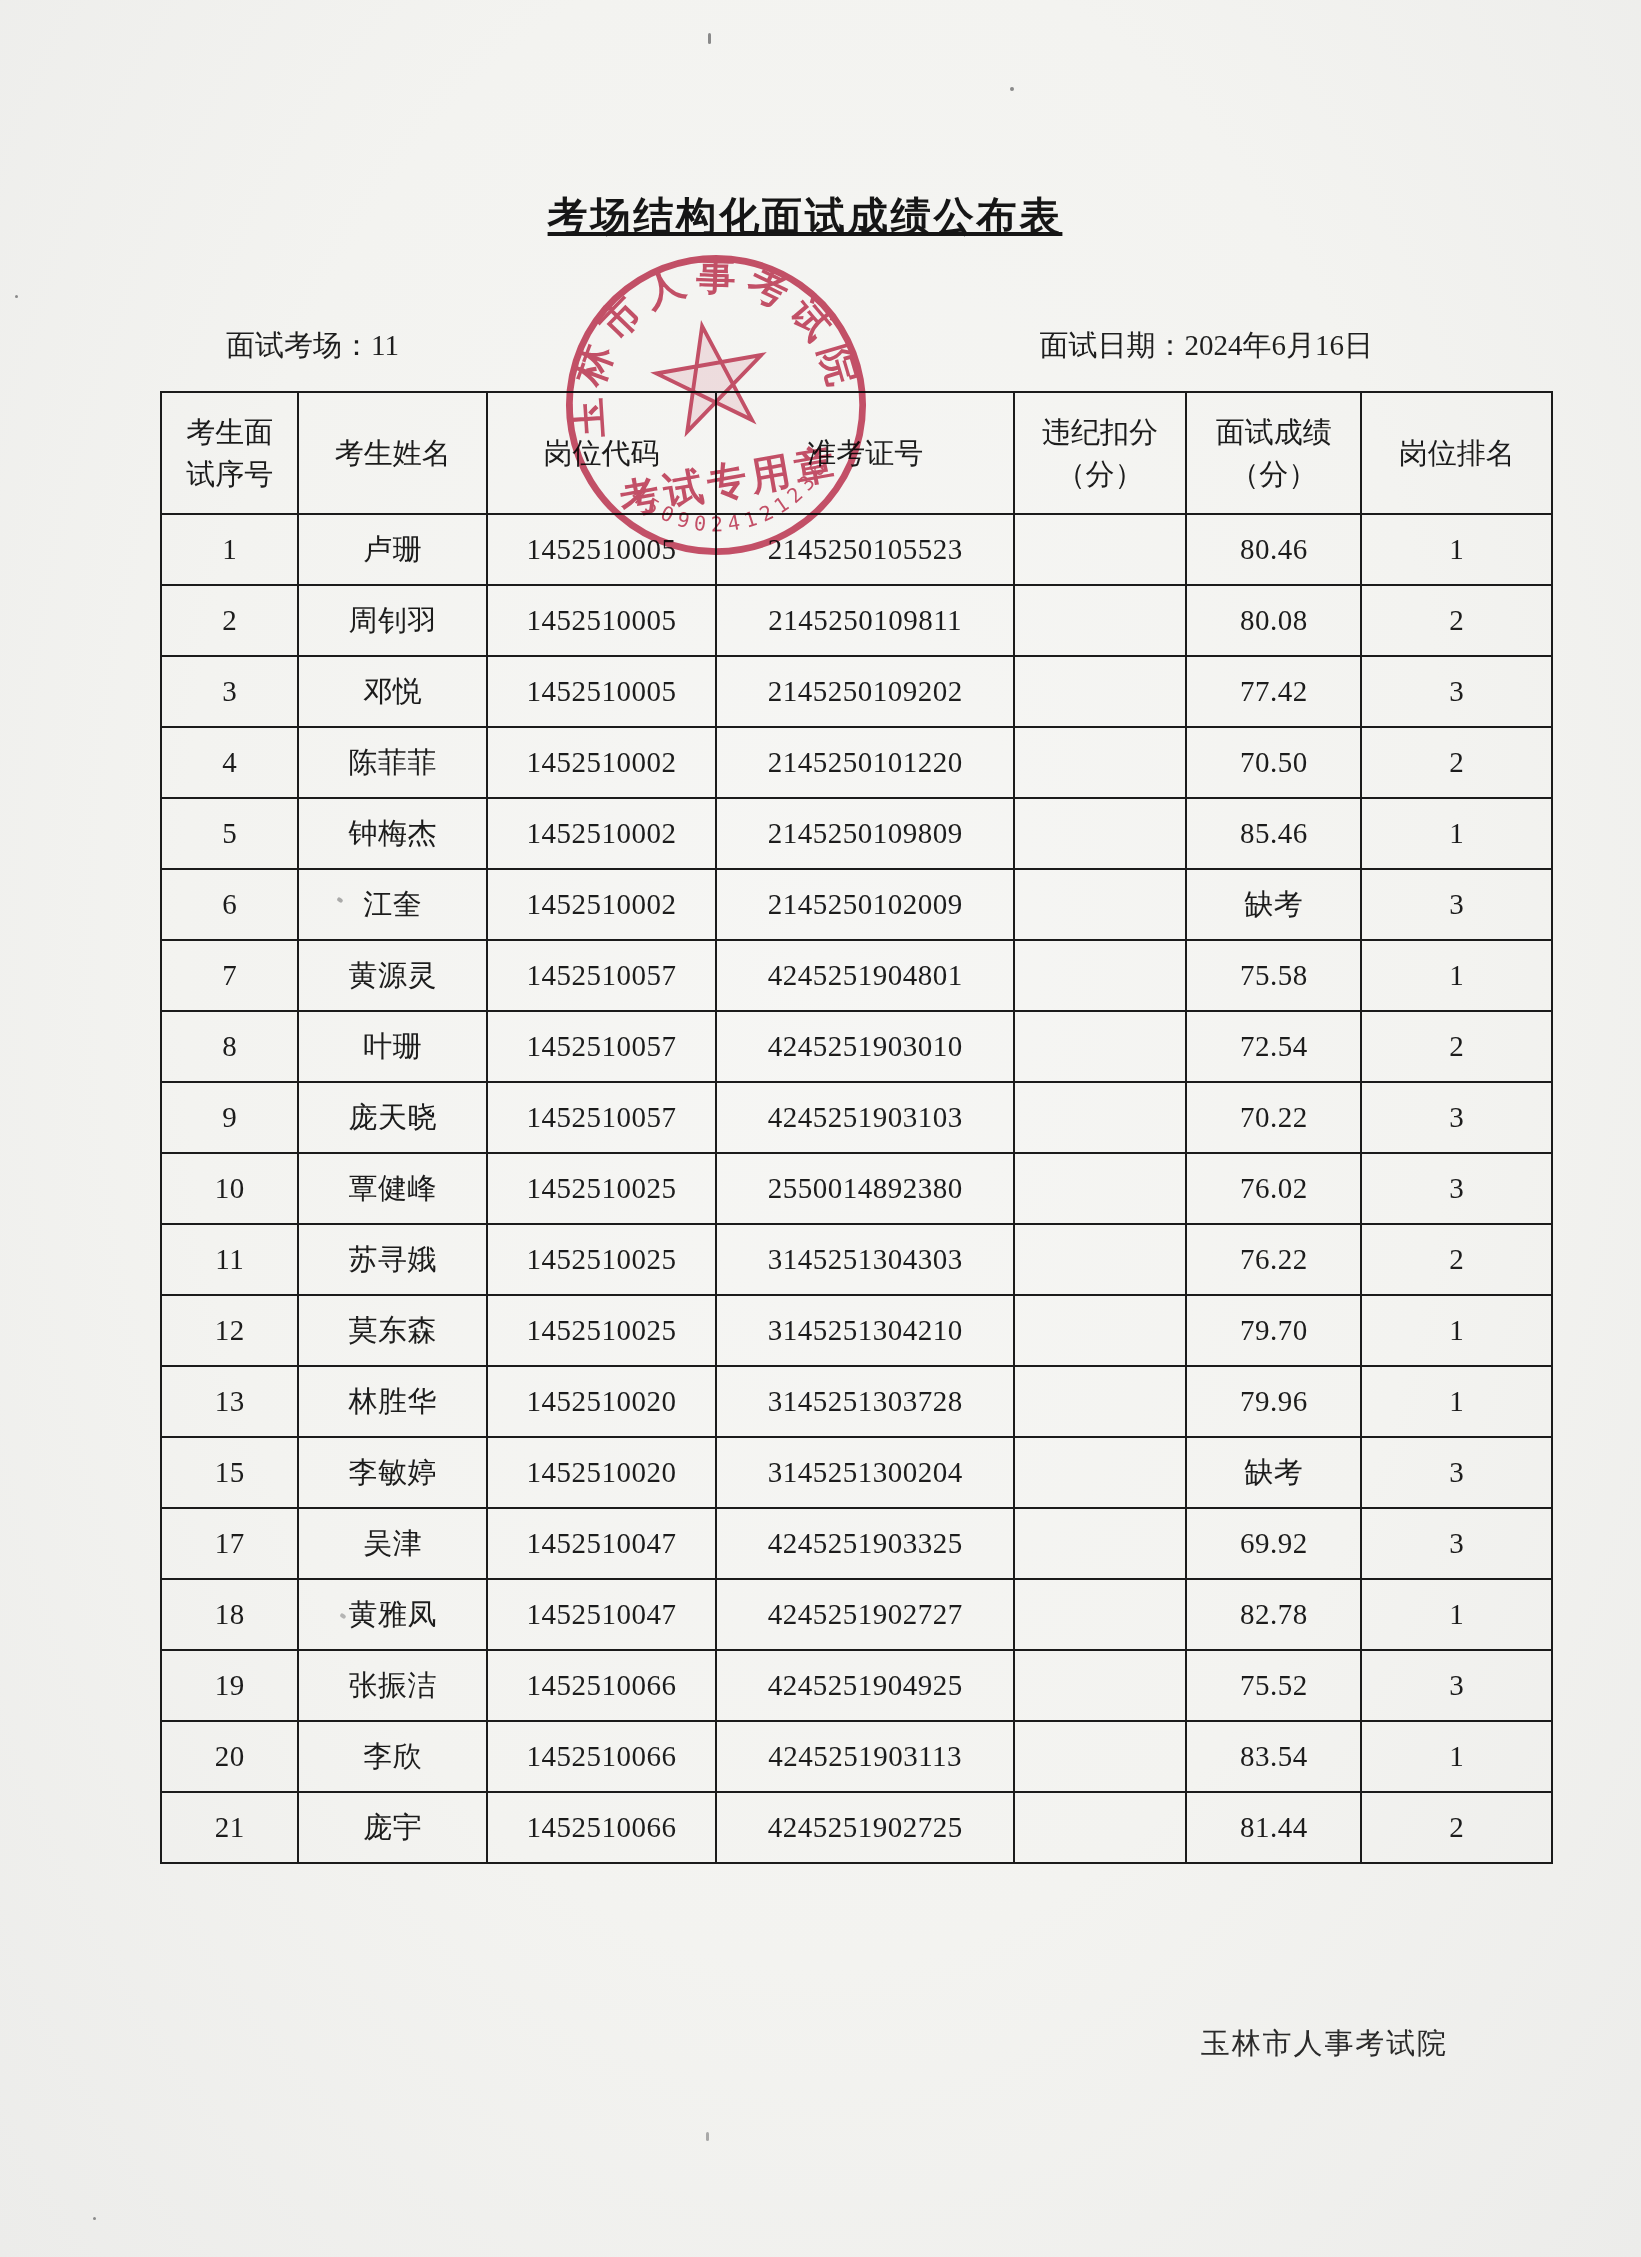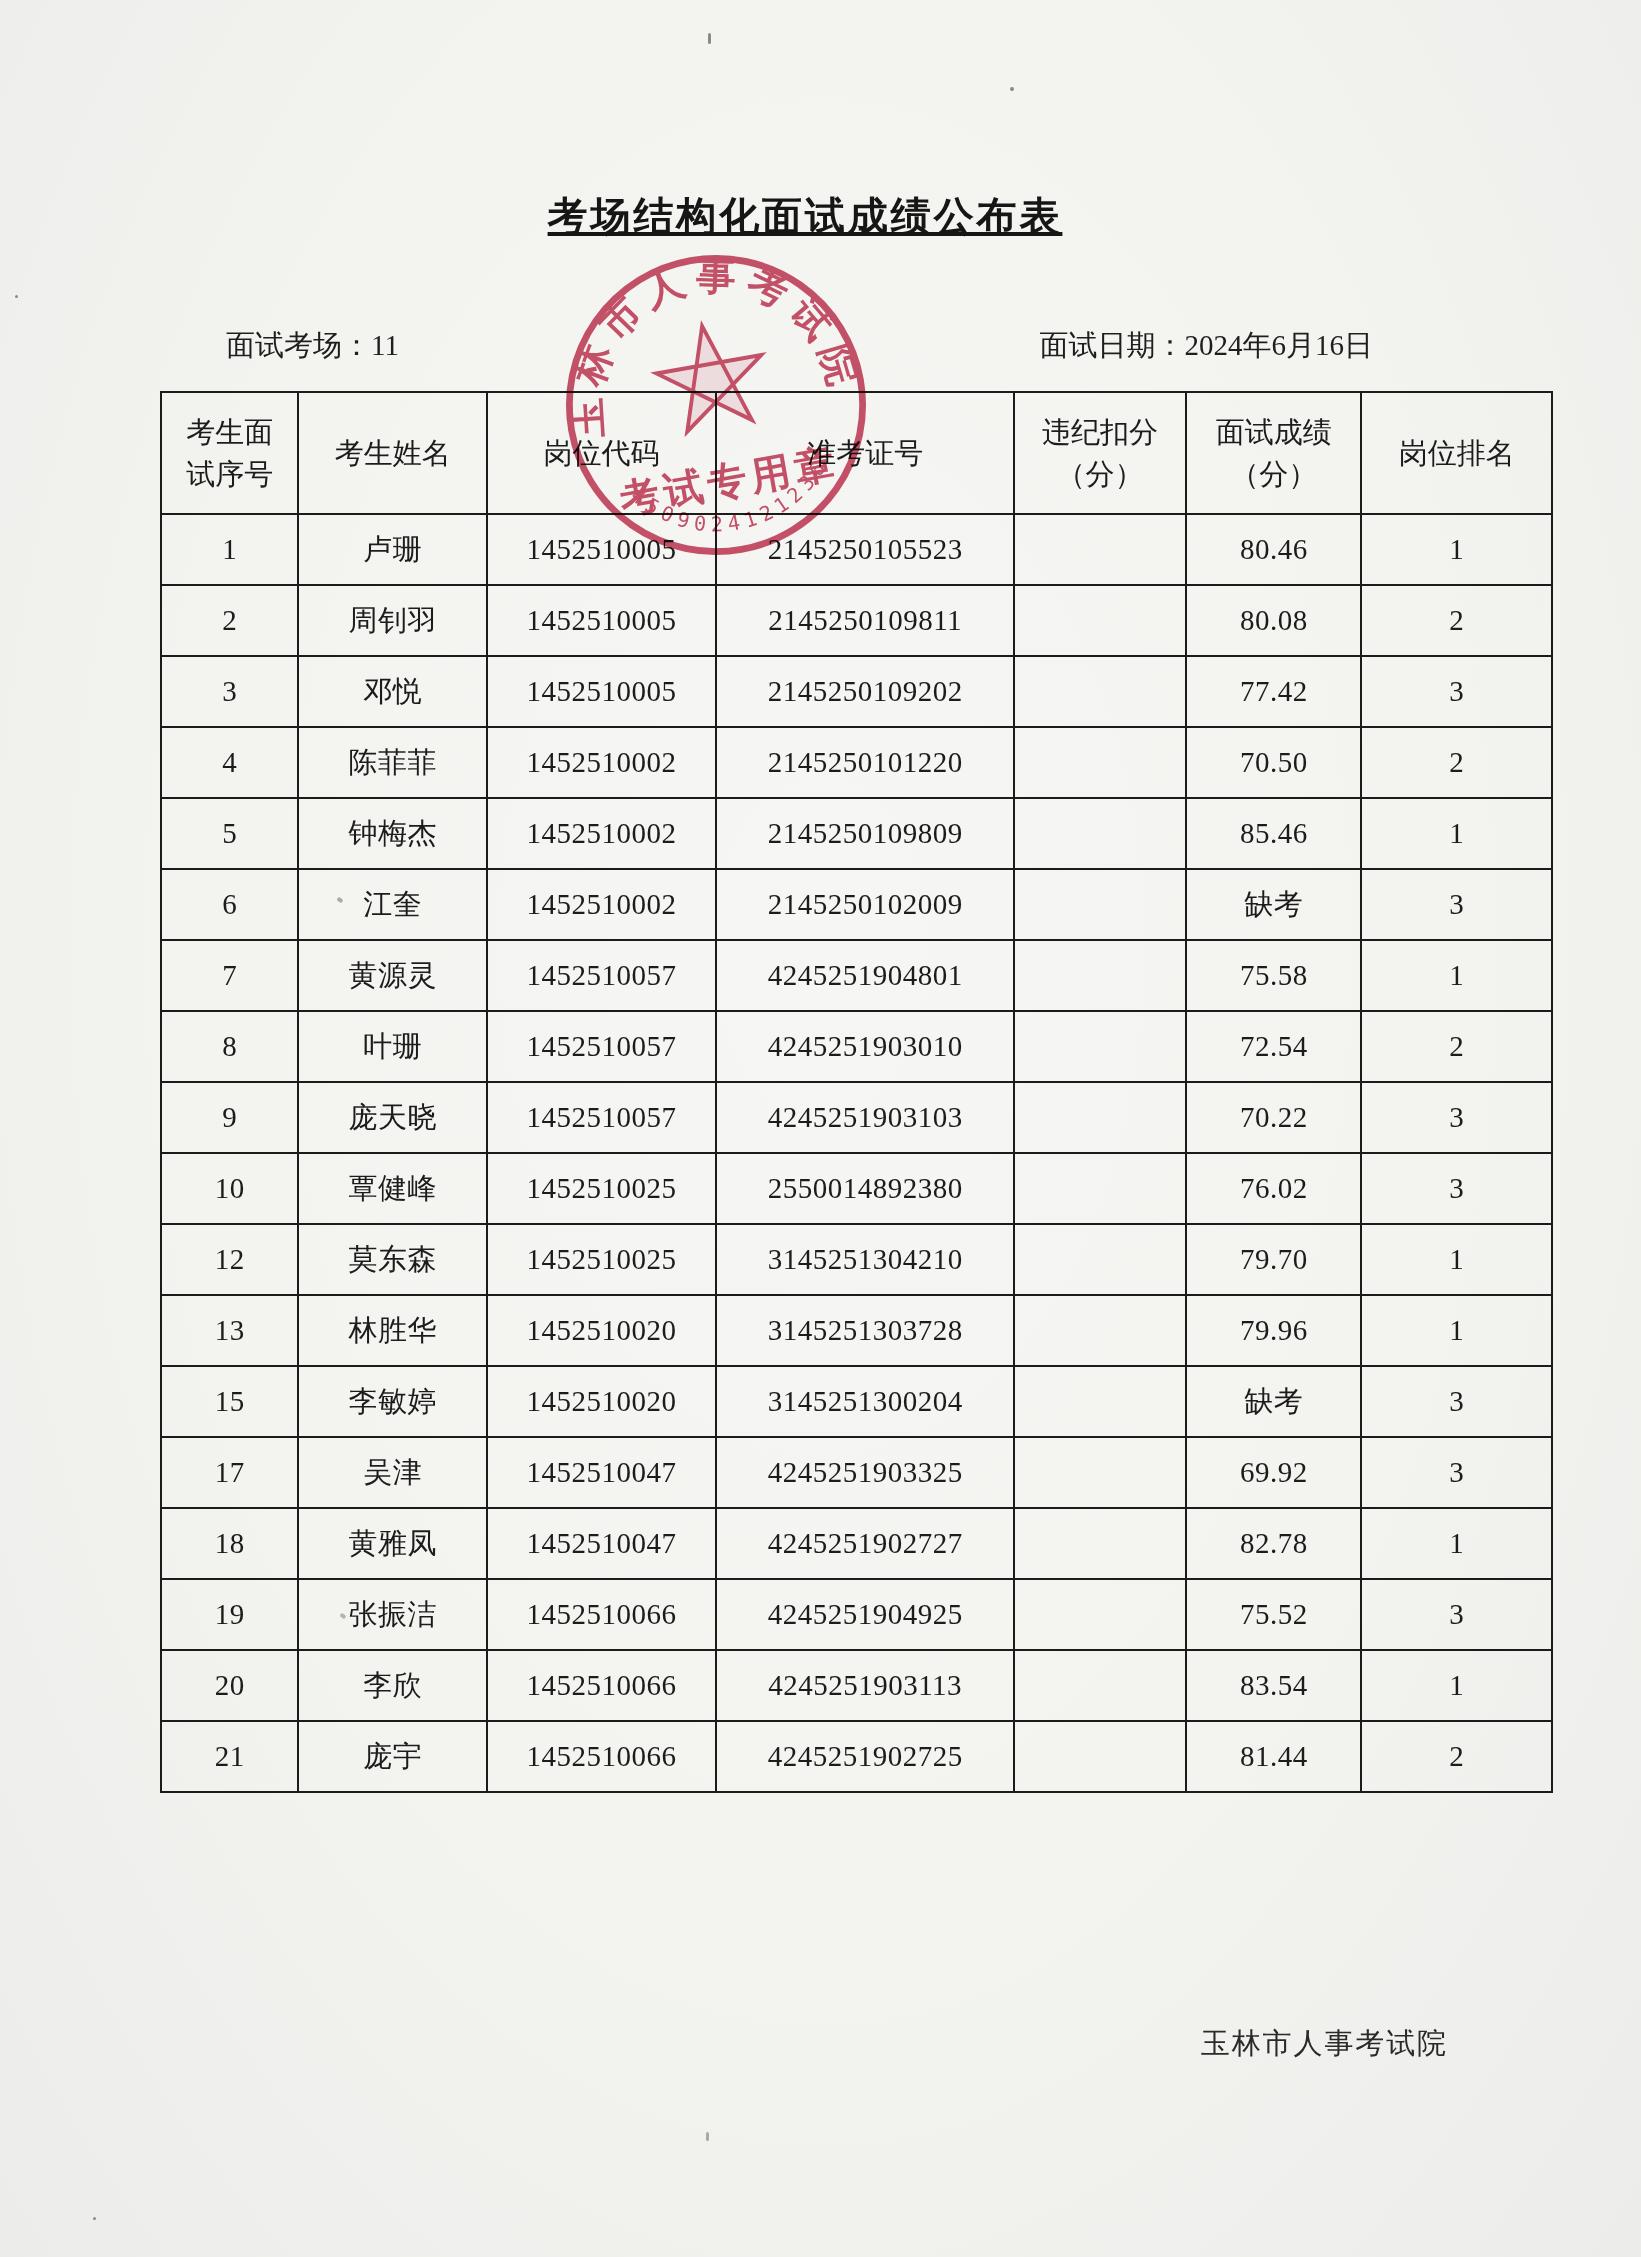--- a/index.html
+++ b/index.html
@@ -182,20 +182,29 @@
         <tr>
           <td>10</td>
           <td>覃健峰</td>
           <td>1452510025</td>
           <td>2550014892380</td>
           <td></td>
           <td>76.02</td>
           <td>3</td>
         </tr>
         <tr>
+          <td>11</td>
+          <td>苏寻娥</td>
+          <td>1452510025</td>
+          <td>3145251304303</td>
+          <td></td>
+          <td>76.22</td>
+          <td>2</td>
+        </tr>
+        <tr>
           <td>12</td>
           <td>莫东森</td>
           <td>1452510025</td>
           <td>3145251304210</td>
           <td></td>
           <td>79.70</td>
           <td>1</td>
         </tr>
         <tr>
           <td>13</td>

